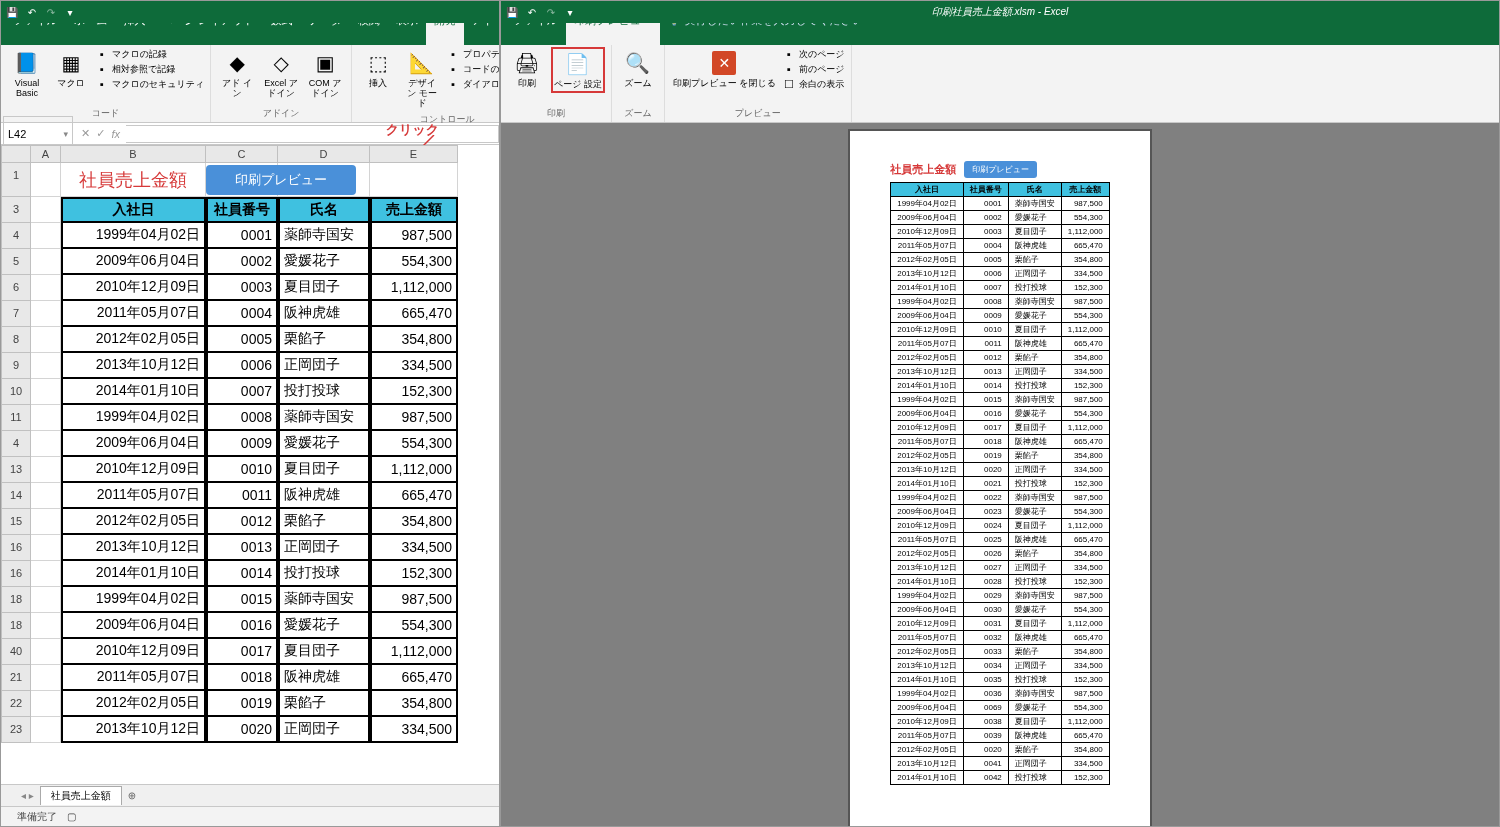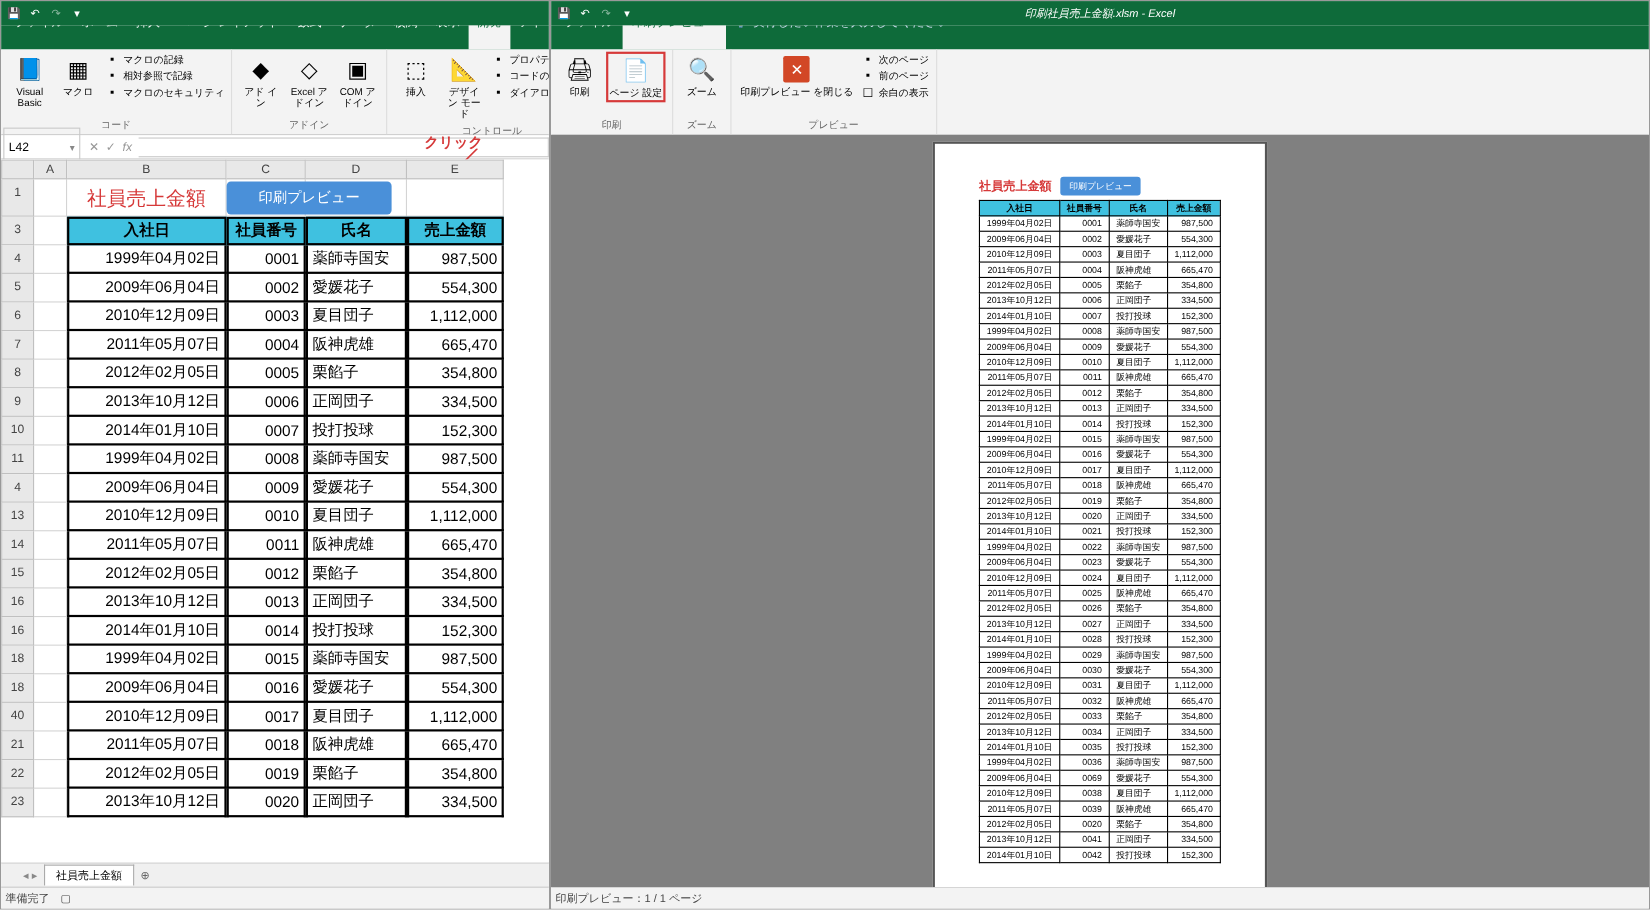--- a/index.html
+++ b/index.html
@@ -62,21 +62,21 @@
   .data-cell.C { justify-content: flex-end; }
   .data-cell.D { justify-content: flex-start; }
   .data-cell.E { justify-content: flex-end; }
 
   
   .sheettabs { height: 22px; background: #f0f0f0; border-top: 1px solid #c8c8c8; display: flex; align-items: center; font-size: 10px; padding-left: 20px; }
   .sheettab { background: #fff; border: 1px solid #aaa; border-bottom: none; padding: 2px 10px; }
   .addsheet { padding: 0 6px; color: #666; cursor: pointer; }
 
   
-  .status { height: 20px; background: #f3f3f3; border-top: 1px solid #c8c8c8; font-size: 10px; display: flex; align-items: center; padding: 0 4px; color: #444; }
+  .status { height: 20px; background: #f3f3f3; border-top: 1px solid #c8c8c8; font-size: 10px; display: flex; align-items: center; padding: 0 16px; color: #444; }
 
   
   .preview-area { flex: 1; background: #808080; overflow: auto; display: flex; align-items: flex-start; justify-content: center; padding-top: 6px; }
   .page-shadow { background: #fff; border: 2px solid #555; padding: 30px 40px 50px; }
   .ptitle-row { display: flex; align-items: center; gap: 8px; margin-bottom: 4px; }
   .ptitle { color: #d63939; font-size: 11px; font-weight: bold; }
   .pbtn { background: #4a90d9; color: #fff; border-radius: 3px; font-size: 8px; padding: 3px 8px; }
   .ptable { border-collapse: collapse; font-size: 8px; }
   .ptable th { background: #3fc1e0; border: 1px solid #000; padding: 1px 6px; font-weight: bold; }
   .ptable td { border: 1px solid #000; padding: 1px 6px; white-space: nowrap; }
@@ -737,18 +737,15 @@
                 <td class="r">2014年01月10日</td>
                 <td class="r">0042</td>
                 <td>投打投球</td>
                 <td class="r">152,300</td>
               </tr>
             </tbody>
           </table>
       </div>
     </div>
 
-    <div class="status">
-      <span>印刷プレビュー：1 / 1 ページ</span>
-    </div>
   </div>
 
 </div>
 
 </body></html>

